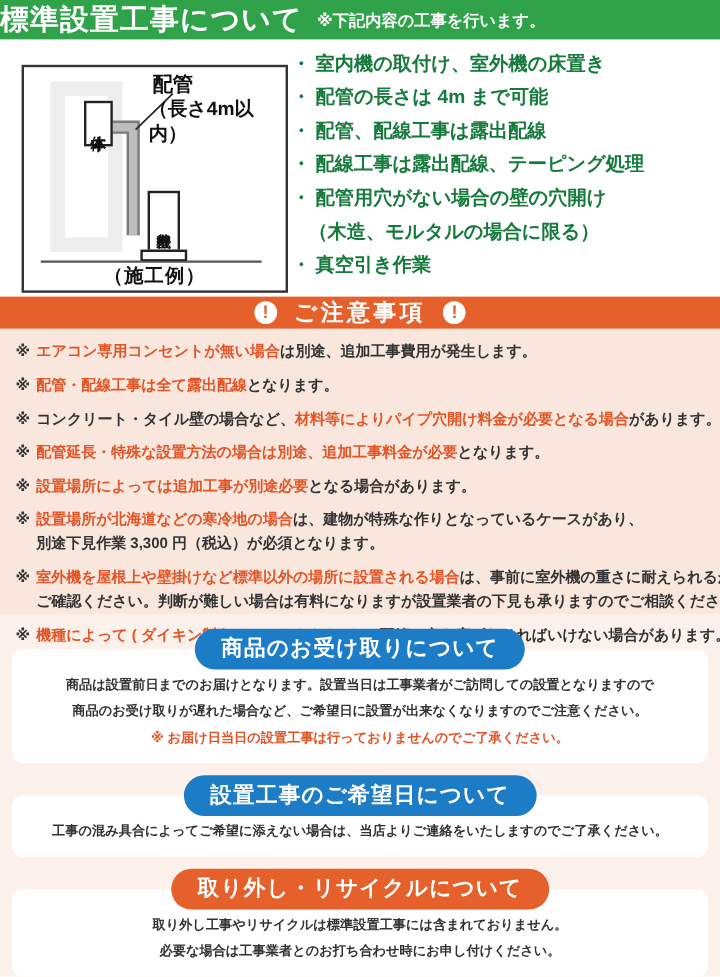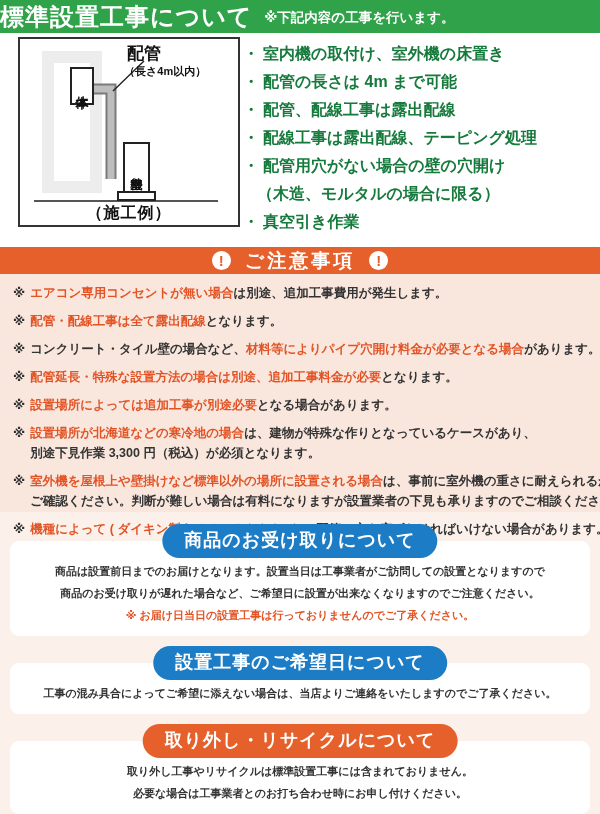--- a/index.html
+++ b/index.html
@@ -10,32 +10,32 @@
   body{font-family:"Liberation Sans","DejaVu Sans",sans-serif;background:#fff;}
   .page{width:600px;height:814px;overflow:hidden;background:#fff;}
 
   
   .hdr{height:33px;background:var(--green);display:flex;align-items:flex-end;justify-content:flex-start;gap:12px;padding-bottom:3px;}
   .hdr-title{color:#fff;font-size:24px;font-weight:bold;letter-spacing:1px;line-height:26px;}
   .hdr-sub{color:#fff;font-size:13.5px;font-weight:bold;line-height:20px;padding-bottom:2px;}
 
   
   .top{position:relative;height:214px;background:#fff;}
-  .diagram{position:absolute;left:18px;top:4px;width:222px;height:190px;border:2px solid #333;background:#fff;}
+  .diagram{position:absolute;left:18px;top:21px;width:222px;height:190px;border:2px solid #333;background:#fff;}
   .wall{position:absolute;left:22px;top:12px;width:60px;height:142px;border:12px solid #ededed;}
   .dg-svg{position:absolute;left:0;top:0;}
   .unit-main{position:absolute;left:50px;top:28px;width:24px;height:38px;border:2px solid #222;background:#fff;
     writing-mode:vertical-rl;text-orientation:upright;font-size:13px;font-weight:bold;color:#111;
     display:flex;align-items:center;justify-content:center;line-height:1;}
   .unit-out{position:absolute;left:103px;top:103px;width:27px;height:51px;border:2px solid #222;background:#fff;
     writing-mode:vertical-rl;text-orientation:upright;font-size:12px;font-weight:bold;color:#111;
     display:flex;align-items:center;justify-content:center;line-height:1;}
   .unit-base{position:absolute;left:97px;top:152px;width:39px;height:10px;border:2px solid #222;background:#fff;}
   .lab-pipe{position:absolute;left:107px;top:3px;font-size:17px;font-weight:bold;color:#111;}
-  .lab-pipelen{position:absolute;left:104px;top:25px;font-size:11px;font-weight:bold;color:#111;}
+  .lab-pipelen{position:absolute;left:104px;top:25px;font-size:16px;font-weight:bold;color:#111;}
   .lab-caption{position:absolute;left:0;top:164px;width:100%;text-align:center;font-size:16px;font-weight:bold;color:#111;letter-spacing:1px;}
 
   .work-list{position:absolute;left:243px;top:7px;}
   .work-item{font-size:16px;font-weight:bold;color:var(--dgreen);line-height:28px;white-space:nowrap;}
   .work-item .blt{margin-right:4px;}
   .work-item.indent{padding-left:14px;}
 
   
   .caution{height:27px;background:var(--orange);display:flex;align-items:center;justify-content:center;gap:14px;}
   .excl{width:19px;height:19px;border-radius:50%;background:#fff;color:var(--orange);

